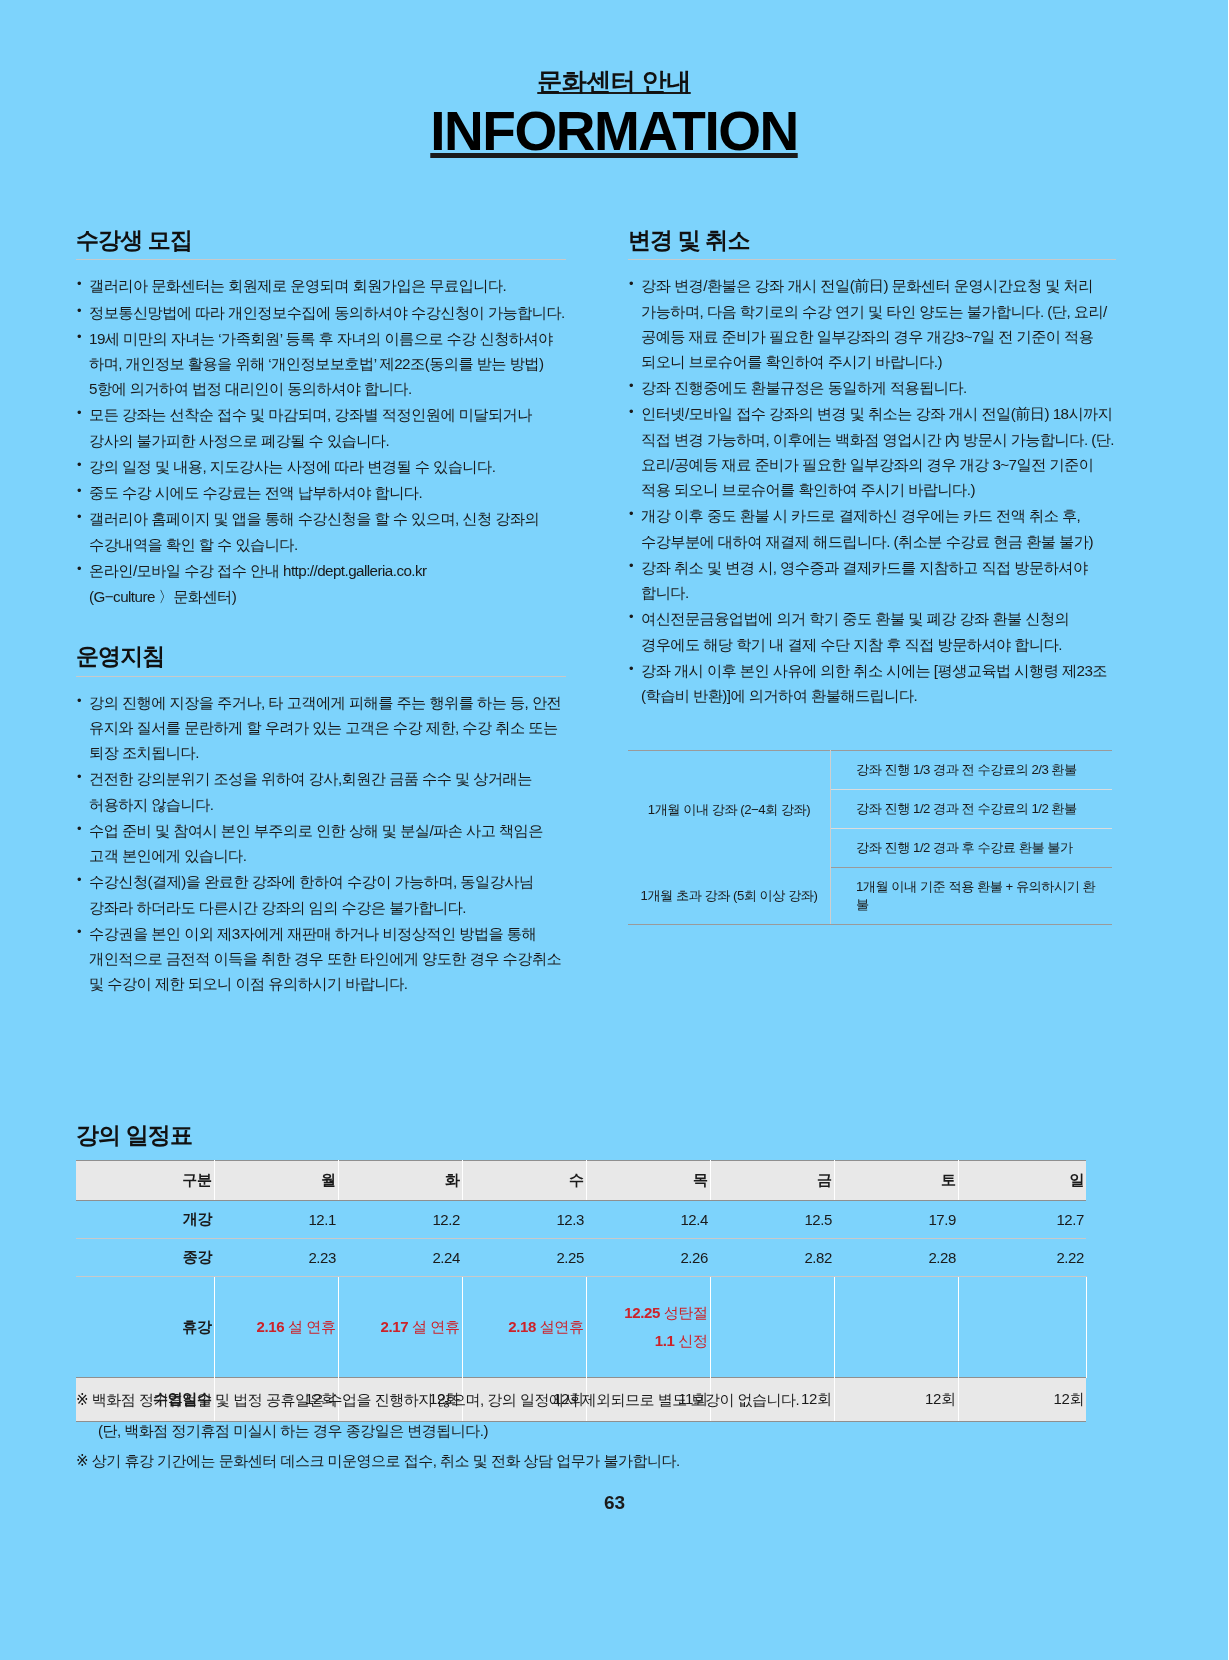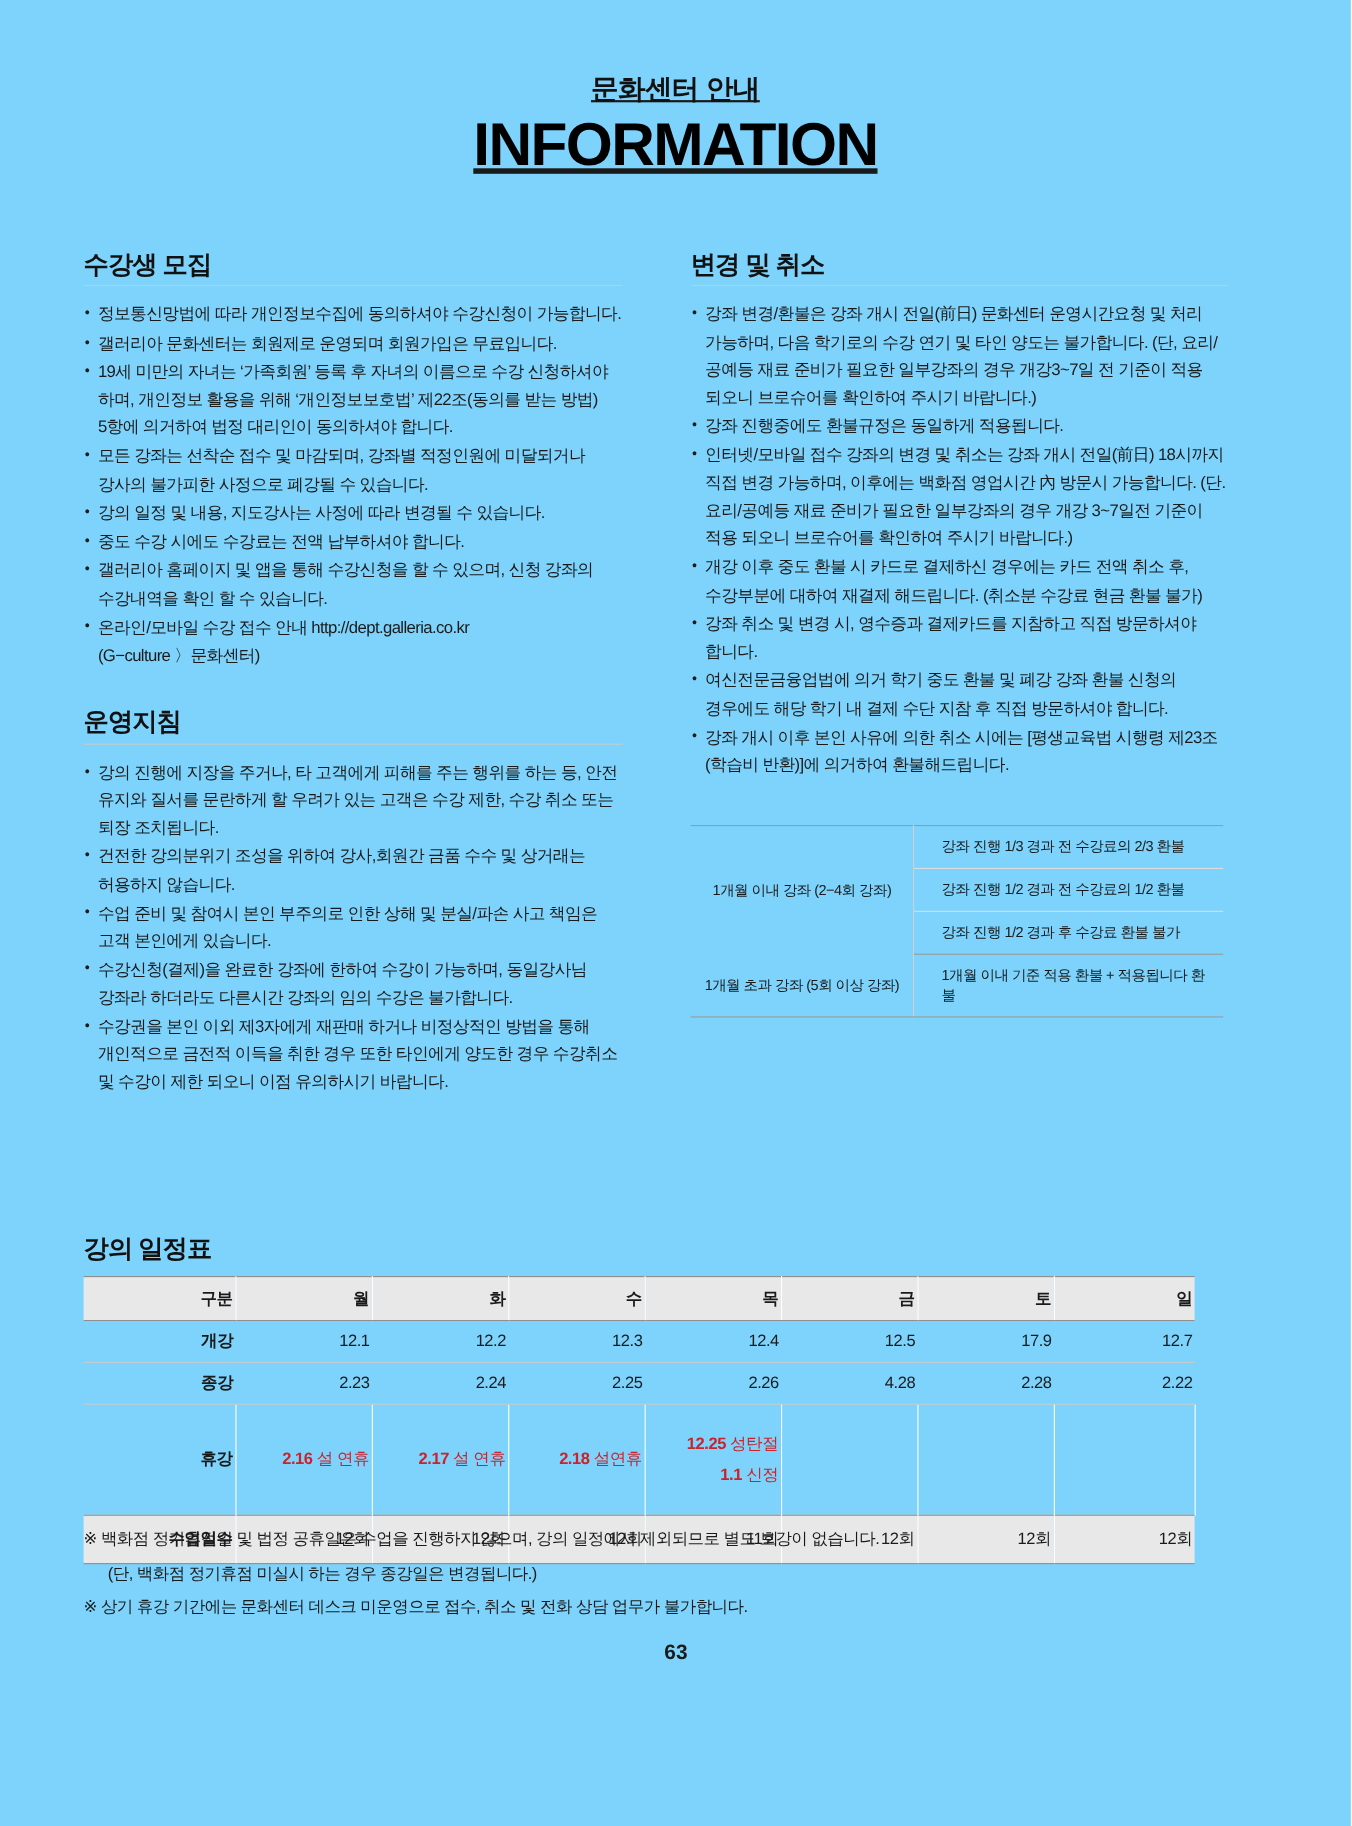--- a/index.html
+++ b/index.html
@@ -224,22 +224,22 @@
     <div class="header-title">INFORMATION</div>
   </div>
 
   <div class="columns">
 
     <div class="col-left">
 
       <div class="section-title">수강생 모집</div>
       <hr class="section-rule">
       <ul class="bullets">
+        <li>갤러리아 문화센터는 회원제로 운영되며 회원가입은 무료입니다.</li>
         <li>정보통신망법에 따라 개인정보수집에 동의하셔야 수강신청이 가능합니다.</li>
-        <li>갤러리아 문화센터는 회원제로 운영되며 회원가입은 무료입니다.</li>
         <li>19세 미만의 자녀는 ‘가족회원’ 등록 후 자녀의 이름으로 수강 신청하셔야 하며, 개인정보 활용을 위해 ‘개인정보보호법’ 제22조(동의를 받는 방법) 5항에 의거하여 법정 대리인이 동의하셔야 합니다.</li>
         <li>모든 강좌는 선착순 접수 및 마감되며, 강좌별 적정인원에 미달되거나 강사의 불가피한 사정으로 폐강될 수 있습니다.</li>
         <li>강의 일정 및 내용, 지도강사는 사정에 따라 변경될 수 있습니다.</li>
         <li>중도 수강 시에도 수강료는 전액 납부하셔야 합니다.</li>
         <li>갤러리아 홈페이지 및 앱을 통해 수강신청을 할 수 있으며, 신청 강좌의 수강내역을 확인 할 수 있습니다.</li>
         <li>온라인/모바일 수강 접수 안내 http://dept.galleria.co.kr</li>
         <li class="nobullet">(G−culture 〉문화센터)</li>
       </ul>
 
       <div class="gap-after-list"></div>
@@ -277,21 +277,21 @@
             <td class="rt-value">강좌 진행 1/3 경과 전 수강료의 2/3 환불</td>
           </tr>
           <tr class="rt-inner">
             <td class="rt-value">강좌 진행 1/2 경과 전 수강료의 1/2 환불</td>
           </tr>
           <tr class="rt-inner rt-group-end">
             <td class="rt-value">강좌 진행 1/2 경과 후 수강료 환불 불가</td>
           </tr>
           <tr class="rt-last">
             <td class="rt-label">1개월 초과 강좌 (5회 이상 강좌)</td>
-            <td class="rt-value">1개월 이내 기준 적용 환불 + 적용됩니다 환불</td>
+            <td class="rt-value">1개월 이내 기준 적용 환불 + 유의하시기 환불</td>
           </tr>
         </tbody>
       </table>
 
     </div>
   </div>
 
   <div class="schedule-wrap">
     <div class="schedule-title">강의 일정표</div>
     <table class="schedule">
@@ -327,21 +327,21 @@
           <td>12.5</td>
           <td>17.9</td>
           <td>12.7</td>
         </tr>
         <tr class="body">
           <td class="rowlabel">종강</td>
           <td>2.23</td>
           <td>2.24</td>
           <td>2.25</td>
           <td>2.26</td>
-          <td>4.28</td>
+          <td>2.82</td>
           <td>2.28</td>
           <td>2.22</td>
         </tr>
         <tr class="rest">
           <td class="rowlabel">휴강</td>
           <td>
               <div><span class="rest-date">2.16</span> <span class="rest-name">설 연휴</span></div>
             </td>
           <td>
               <div><span class="rest-date">2.17</span> <span class="rest-name">설 연휴</span></div>

